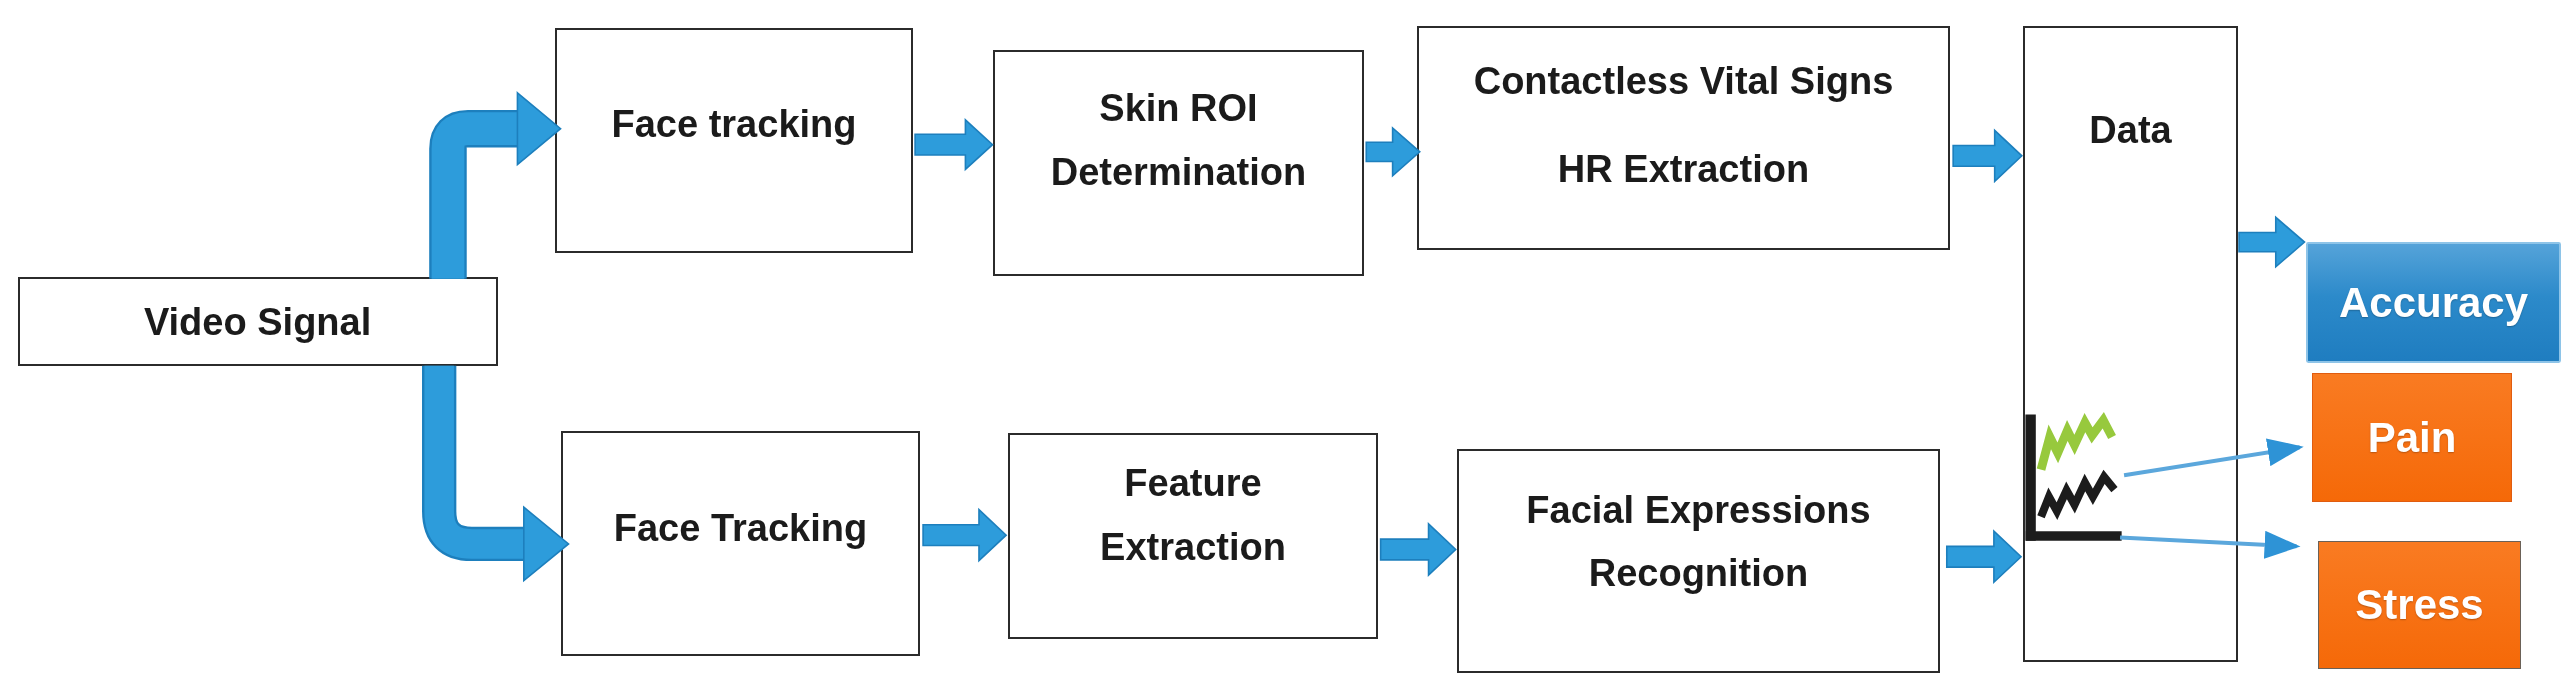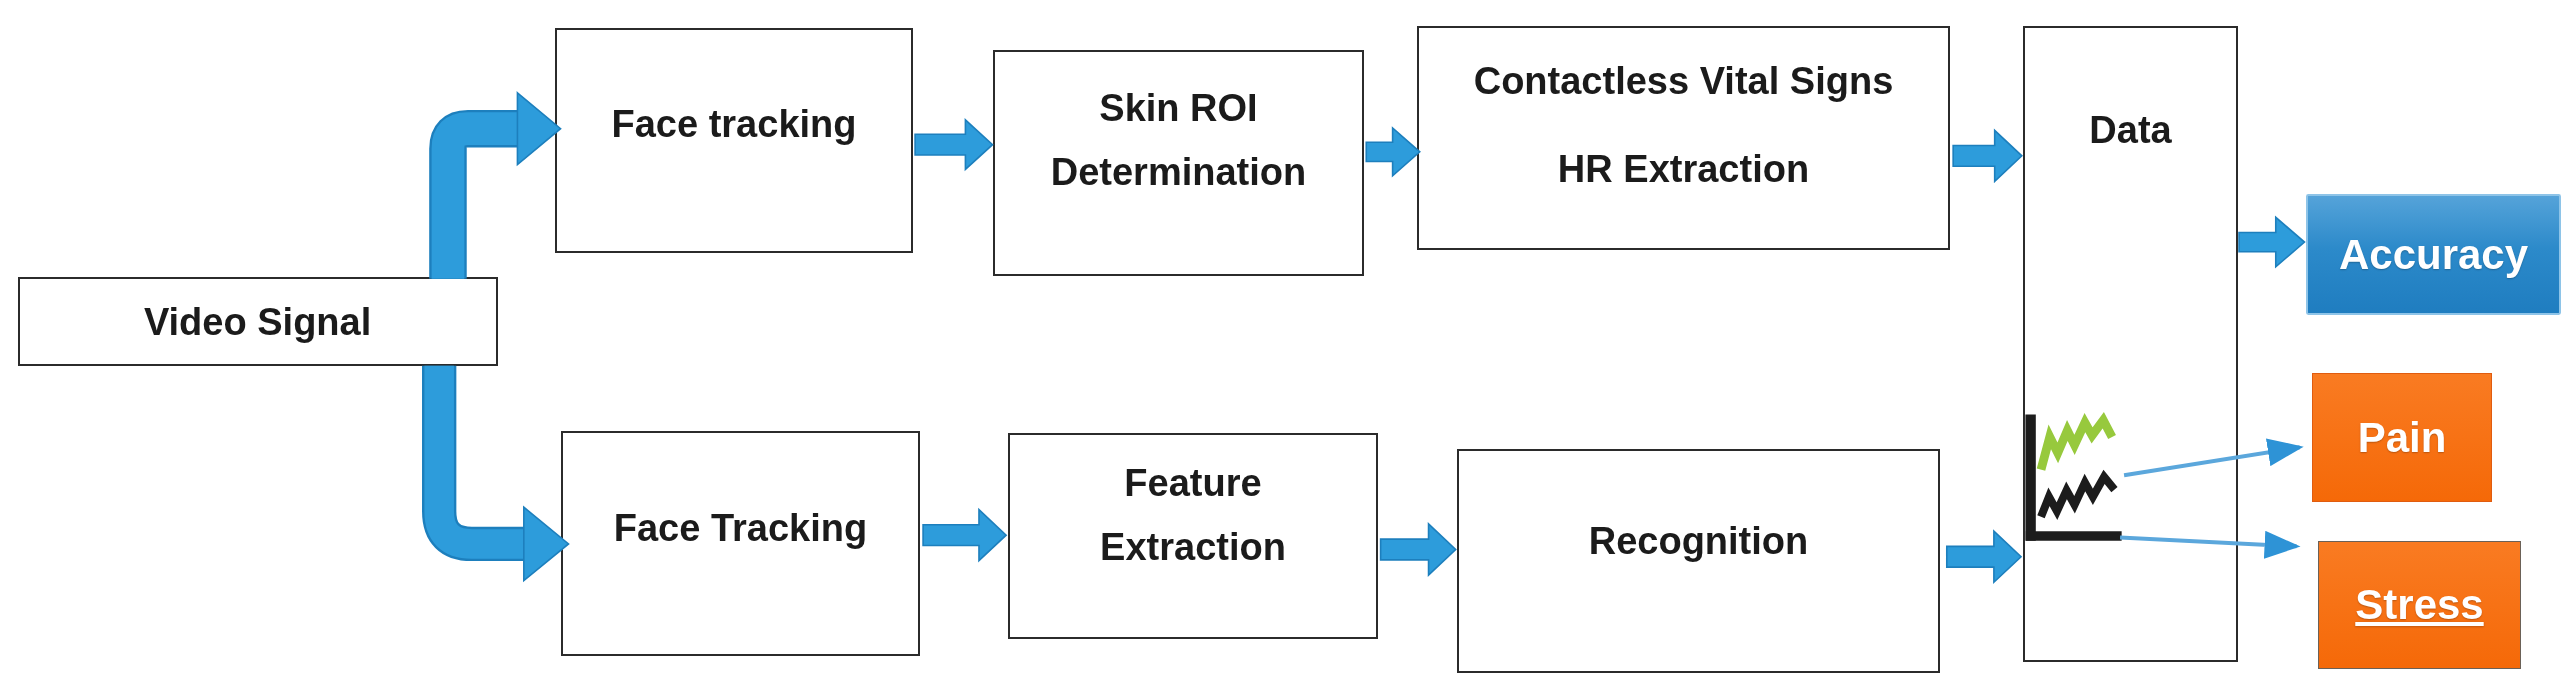--- a/index.html
+++ b/index.html
@@ -12,21 +12,21 @@
     display:flex;flex-direction:column;align-items:center;justify-content:center;
     text-align:center;font-size:38px;line-height:44px;letter-spacing:0px;
   }
   .node .ln{display:block;}
   .outcome{
     position:absolute;box-sizing:border-box;display:flex;align-items:center;justify-content:center;
     text-align:center;color:#ffffff;font-size:42px;text-shadow:0 0.8px 1.6px rgba(0,0,0,0.25);
   }
   .outcome.blue{
     background:linear-gradient(180deg,#55a3d9 0%,#2c8aca 45%,#1f7dc0 100%);
-    border:2.4px solid #8ec4e8;border-radius:2.4px;
+    border:2.4px solid #8ec4e8;border-radius:2.4px;margin-top:48px;
   }
   .outcome.orange{
     background:linear-gradient(180deg,#f97b22 0%,#f56908 100%);
   }
   .outcome.orange.pain{border:1.6px solid #e05c10;}
   .outcome.orange.stress{border:1.6px solid #6b6157;}
   .df-line{position:absolute;left:0;width:100%;text-align:center;font-size:38px;line-height:43px;}
   .connector-layer{position:absolute;left:0;top:0;pointer-events:none;}
 </style>
 </head>
@@ -55,36 +55,37 @@
   <div class="node" style="left:561px;top:431px;width:359px;height:225px;padding-bottom:32px;">
     <span class="ln">Face Tracking</span>
   </div>
 
   <div class="node" style="left:1008px;top:433px;width:370px;height:206px;gap:20px;padding-bottom:42px;">
     <span class="ln">Feature</span>
     <span class="ln">Extraction</span>
   </div>
 
   <div class="node" style="left:1457px;top:449px;width:483px;height:224px;gap:19px;padding-bottom:40px;">
+    <span class="ln">Facial Expressions</span>
     <span class="ln">Recognition</span>
   </div>
 
   <div class="node" style="left:2023px;top:25.6px;width:215px;height:636px;justify-content:flex-start;">
     <span class="df-line" style="top:81px;">Data</span>
   </div>
 
   <div class="outcome blue" style="left:2306px;top:194px;width:255px;height:121px;">
     <span>Accuracy</span>
   </div>
 
-  <div class="outcome orange pain" style="left:2312px;top:373px;width:180px;height:129px;">
+  <div class="outcome orange pain" style="left:2312px;top:373px;width:200px;height:129px;">
     <span>Pain</span>
   </div>
 
-  <div class="outcome orange stress" style="left:2318px;top:541px;width:203px;height:128px;text-decoration:underline;">
+  <div class="outcome orange stress" style="left:2318px;top:541px;width:203px;height:128px;">
     <span>Stress</span>
   </div>
 
   <svg class="connector-layer" width="2576" height="695" viewBox="0 0 3226 870">
     <defs>
       <marker id="thinhead" markerWidth="9" markerHeight="7" refX="8" refY="3.5" orient="auto">
         <path d="M0,0 L9,3.5 L0,7 Z" fill="#2E93D6"></path>
       </marker>
     </defs>
 

